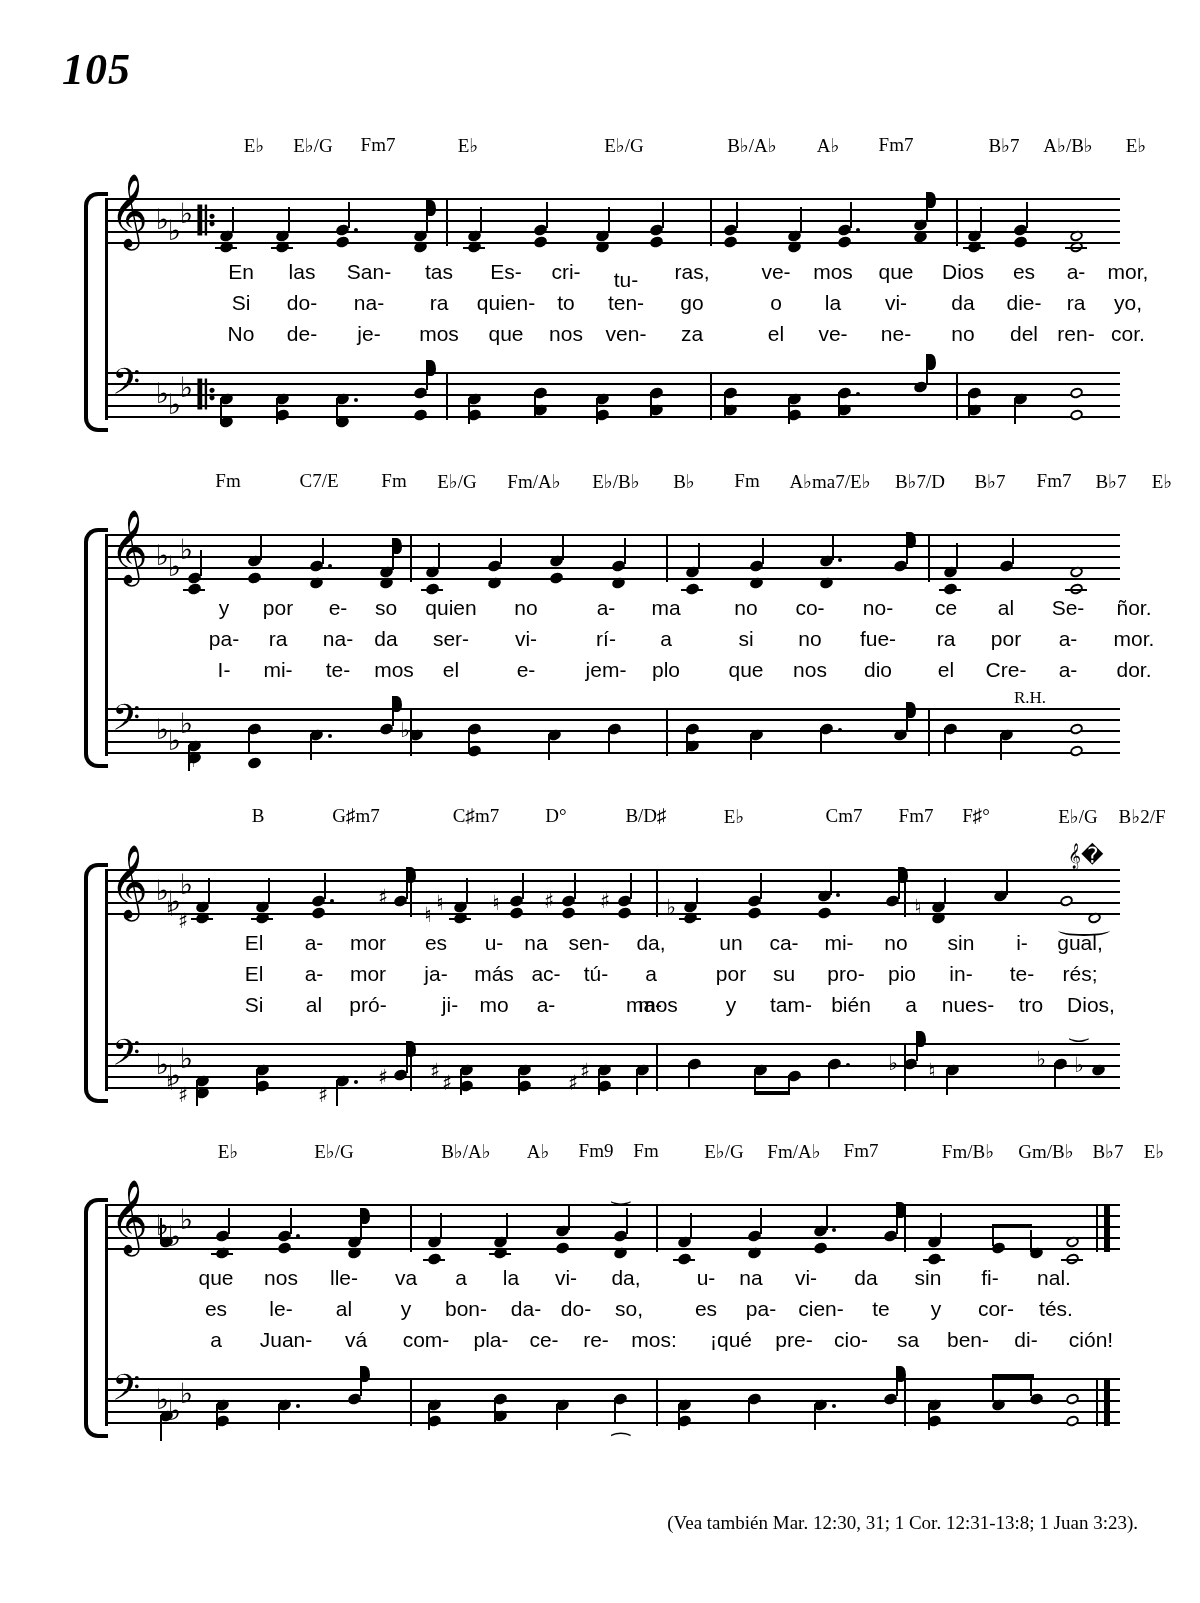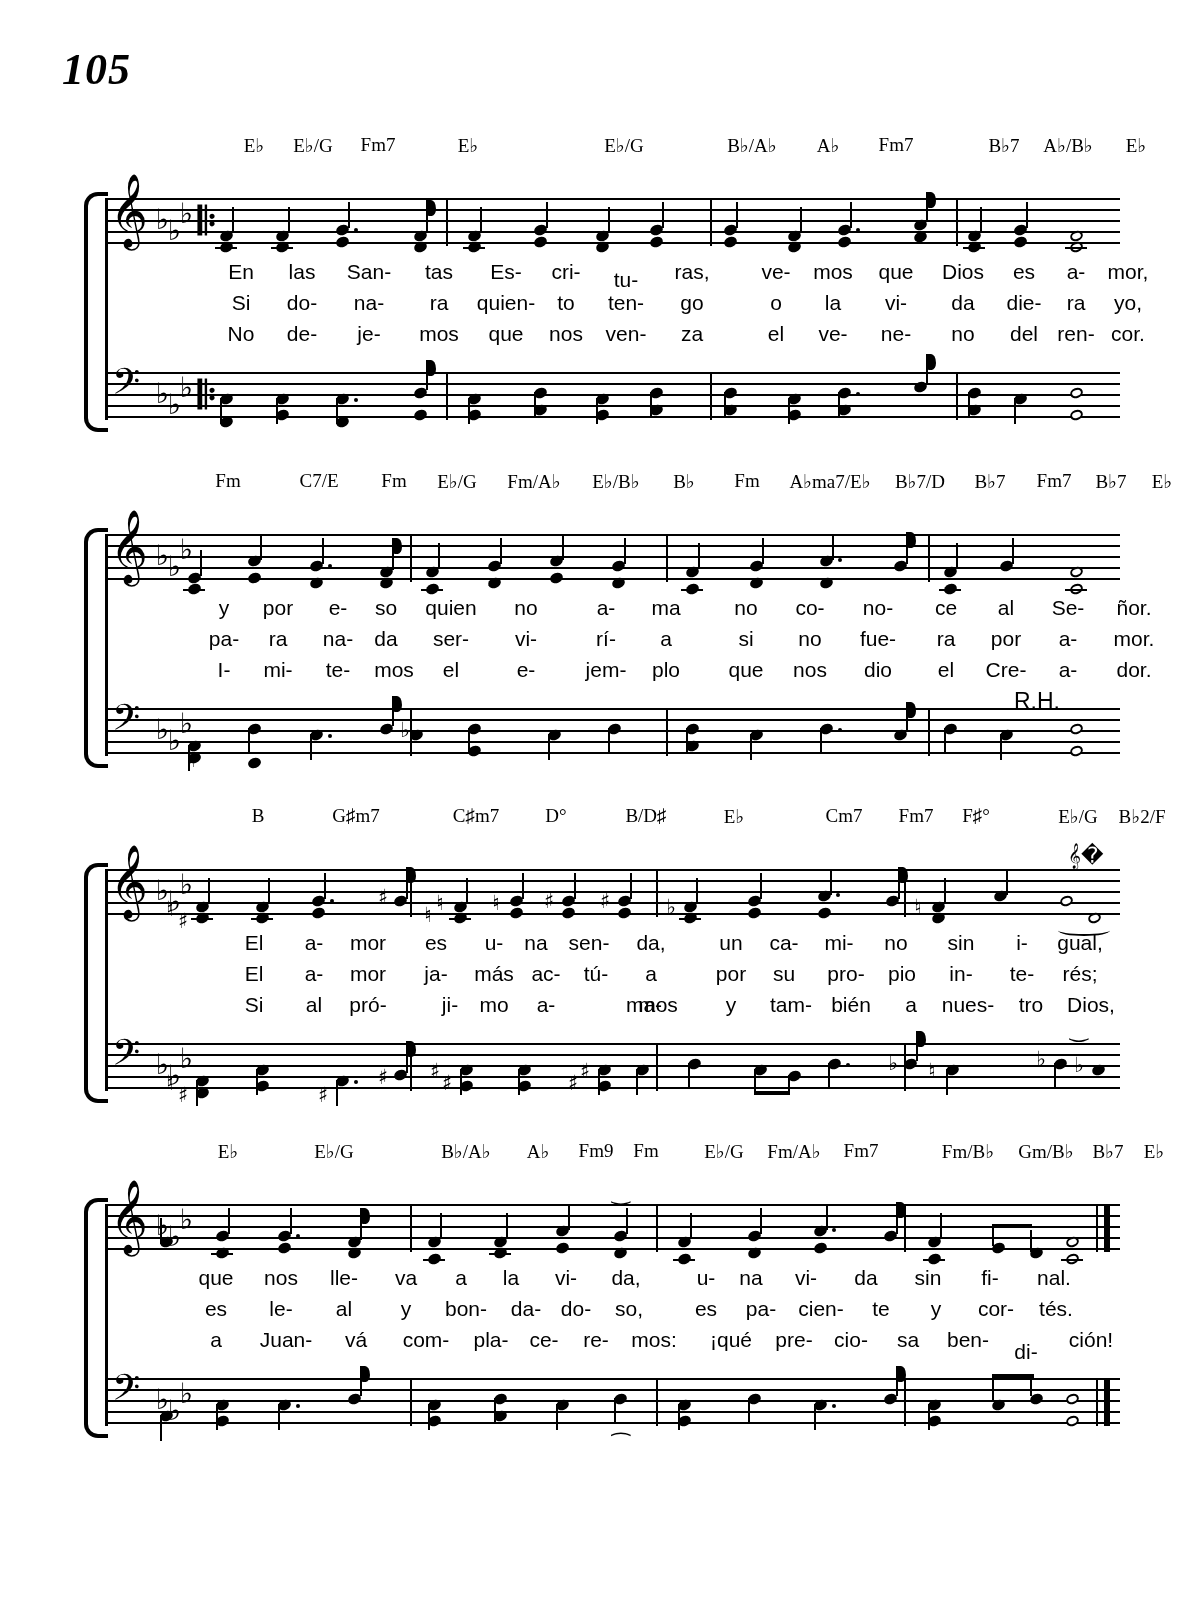--- a/index.html
+++ b/index.html
@@ -238,22 +238,22 @@
     height: 9px;
   }
   .fermata {
     position: absolute;
     font-family: "DejaVu Sans", sans-serif;
     font-size: 22px;
     line-height: 1;
   }
   .rh-label {
     position: absolute;
-    font-family: Liberation Sans, sans-serif;
-    font-size: 23px;
+    font-family: Liberation Serif, serif;
+    font-size: 17px;
   }
 
   
   .lyrics {
     position: absolute;
     left: 58px;
     width: 1014px;
     top: 98px;
   }
   .lyric-line {
@@ -1135,20 +1135,21 @@
             <span class="syl" style="left: 320px;">com‐</span>
             <span class="syl" style="left: 385px;">pla‐</span>
             <span class="syl" style="left: 438px;">ce‐</span>
             <span class="syl" style="left: 490px;">re‐</span>
             <span class="syl" style="left: 548px;">mos:</span>
             <span class="syl" style="left: 625px;">¡qué</span>
             <span class="syl" style="left: 688px;">pre‐</span>
             <span class="syl" style="left: 745px;">cio‐</span>
             <span class="syl" style="left: 802px;">sa</span>
             <span class="syl" style="left: 862px;">ben‐</span>
-            <span class="syl" style="left: 920px; margin-top: 12px;">di‐</span>
+            <span class="syl" style="left: 920px;">di‐</span>
             <span class="syl" style="left: 985px;">ción!</span>
           </div>
         </div>
     </div>
   </div>
 
+  <div class="footnote">(Vea también Mar. 12:30, 31; 1 Cor. 12:31-13:8; 1 Juan 3:23).</div>
 </div>
 
 </body></html>

